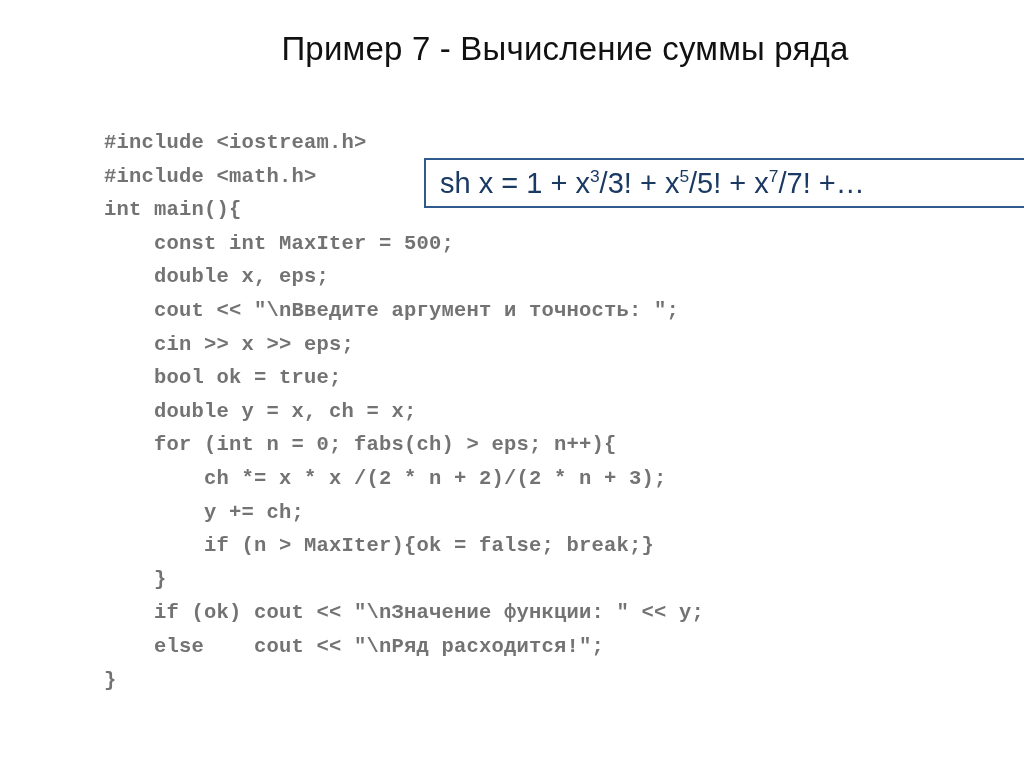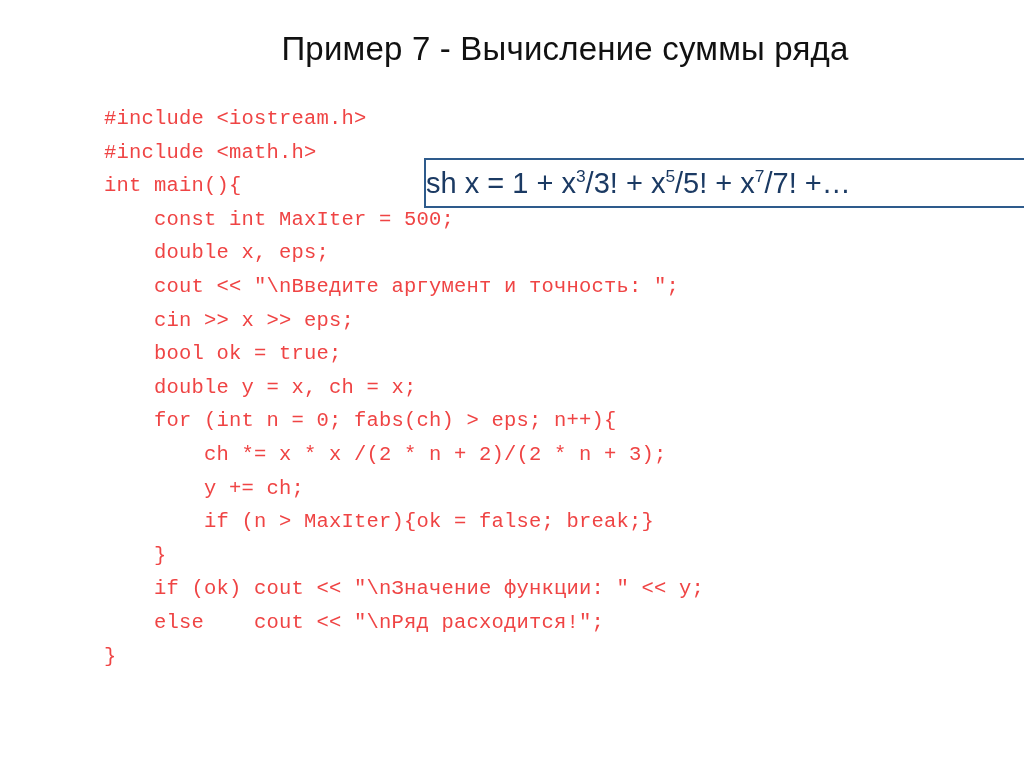--- a/index.html
+++ b/index.html
@@ -29,25 +29,25 @@
     font-weight: 400;
     color: #111111;
     letter-spacing: 0.2px;
     white-space: nowrap;
   }
 
   
   #code {
     position: absolute;
     left: 84px;
-    top: 102px;
+    top: 126px;
     font-family: "Liberation Mono", "DejaVu Sans Mono", monospace;
     font-size: 20.5px;
-    font-weight: normal;
-    color: #ef4444;
+    font-weight: bold;
+    color: #737373;
     line-height: 33.6px;
     white-space: pre;
     letter-spacing: 0.2px;
   }
   #code .ln {
     display: block;
     height: 33.6px;
     white-space: pre;
   }
 
@@ -58,20 +58,21 @@
     top: 158px;
     width: 640px;           
     height: 50px;
     box-sizing: border-box;
     border: 2px solid #2E5B8C;
     background: #ffffff;
     display: flex;
     align-items: center;
   }
   #formula {
+    padding-left: 14px;
     font-family: "Liberation Sans", sans-serif;
     font-size: 29px;
     font-weight: 400;
     color: #1B3A63;
     white-space: nowrap;
     line-height: 1;
   }
   #formula sup {
     font-size: 0.60em;
     vertical-align: super;

